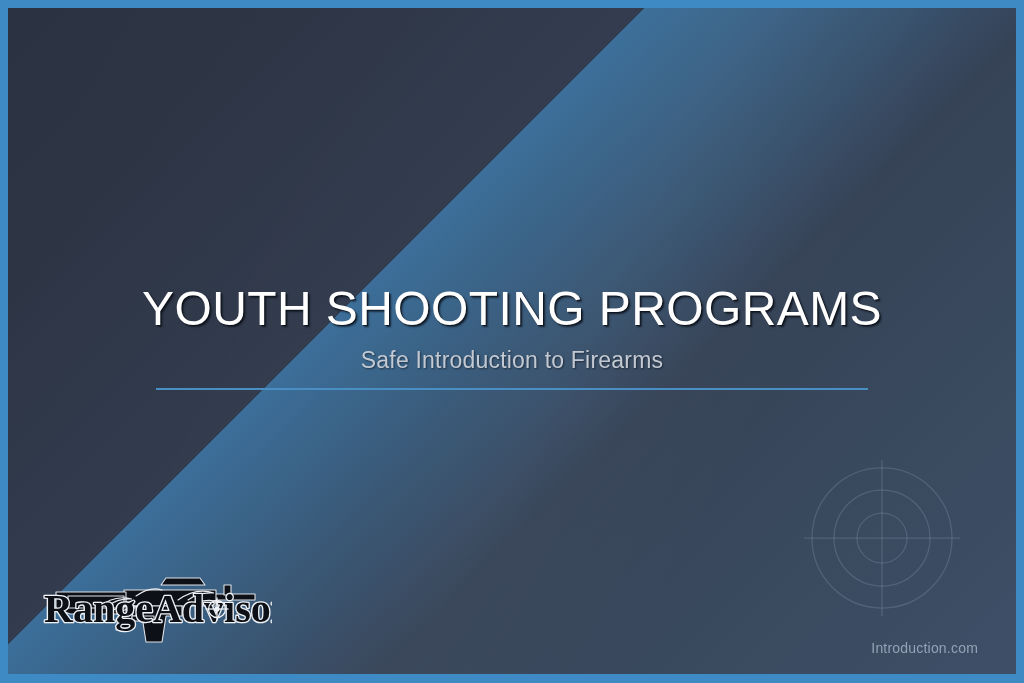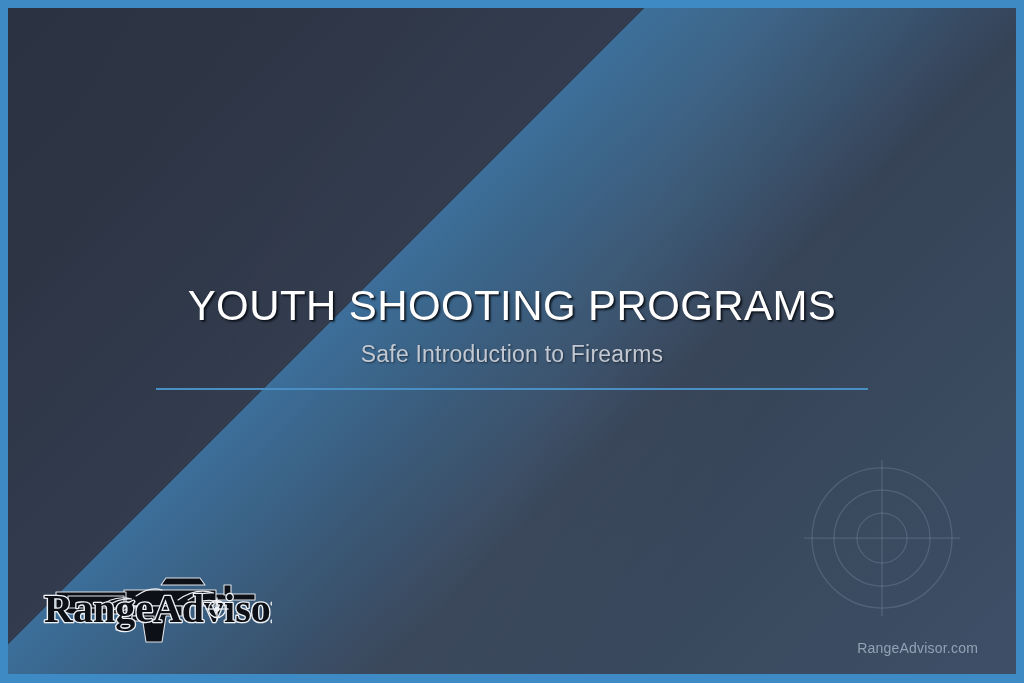--- a/index.html
+++ b/index.html
@@ -69,21 +69,21 @@
   #title-block {
     position: absolute;
     left: 0;
     right: 0;
     top: 276px;
     text-align: center;
     z-index: 3;
   }
   #slide-title {
     margin: 0;
-    font-size: 42px;
+    font-size: 48px;
     font-weight: 400;
     letter-spacing: 0.4px;
     color: #ffffff;
     line-height: 1.06;
     text-shadow: 2px 2px 2px rgba(8,12,20,0.72),
                  1px 1px 0px rgba(8,12,20,0.55);
     white-space: nowrap;
   }
   #slide-subtitle {
     margin: 12px 0 0 0;
@@ -142,21 +142,21 @@
         </g>
       </svg>
     </div>
 
     <div id="title-block">
       <h1 id="slide-title">YOUTH SHOOTING PROGRAMS</h1>
       <p id="slide-subtitle">Safe Introduction to Firearms</p>
       <div id="title-divider"></div>
     </div>
 
-    <div id="footer-url">RangeAdvisor.com</div>
+    <div id="footer-url">Introduction.com</div>
 
     <div id="brand-logo">
       <svg width="244" height="96" viewBox="0 0 244 96" aria-hidden="true">
         <defs>
           <clipPath id="logoClip">
               <rect x="0" y="0" width="244" height="96"></rect>
             </clipPath>
         </defs>
         <g clip-path="url(#logoClip)">
 

